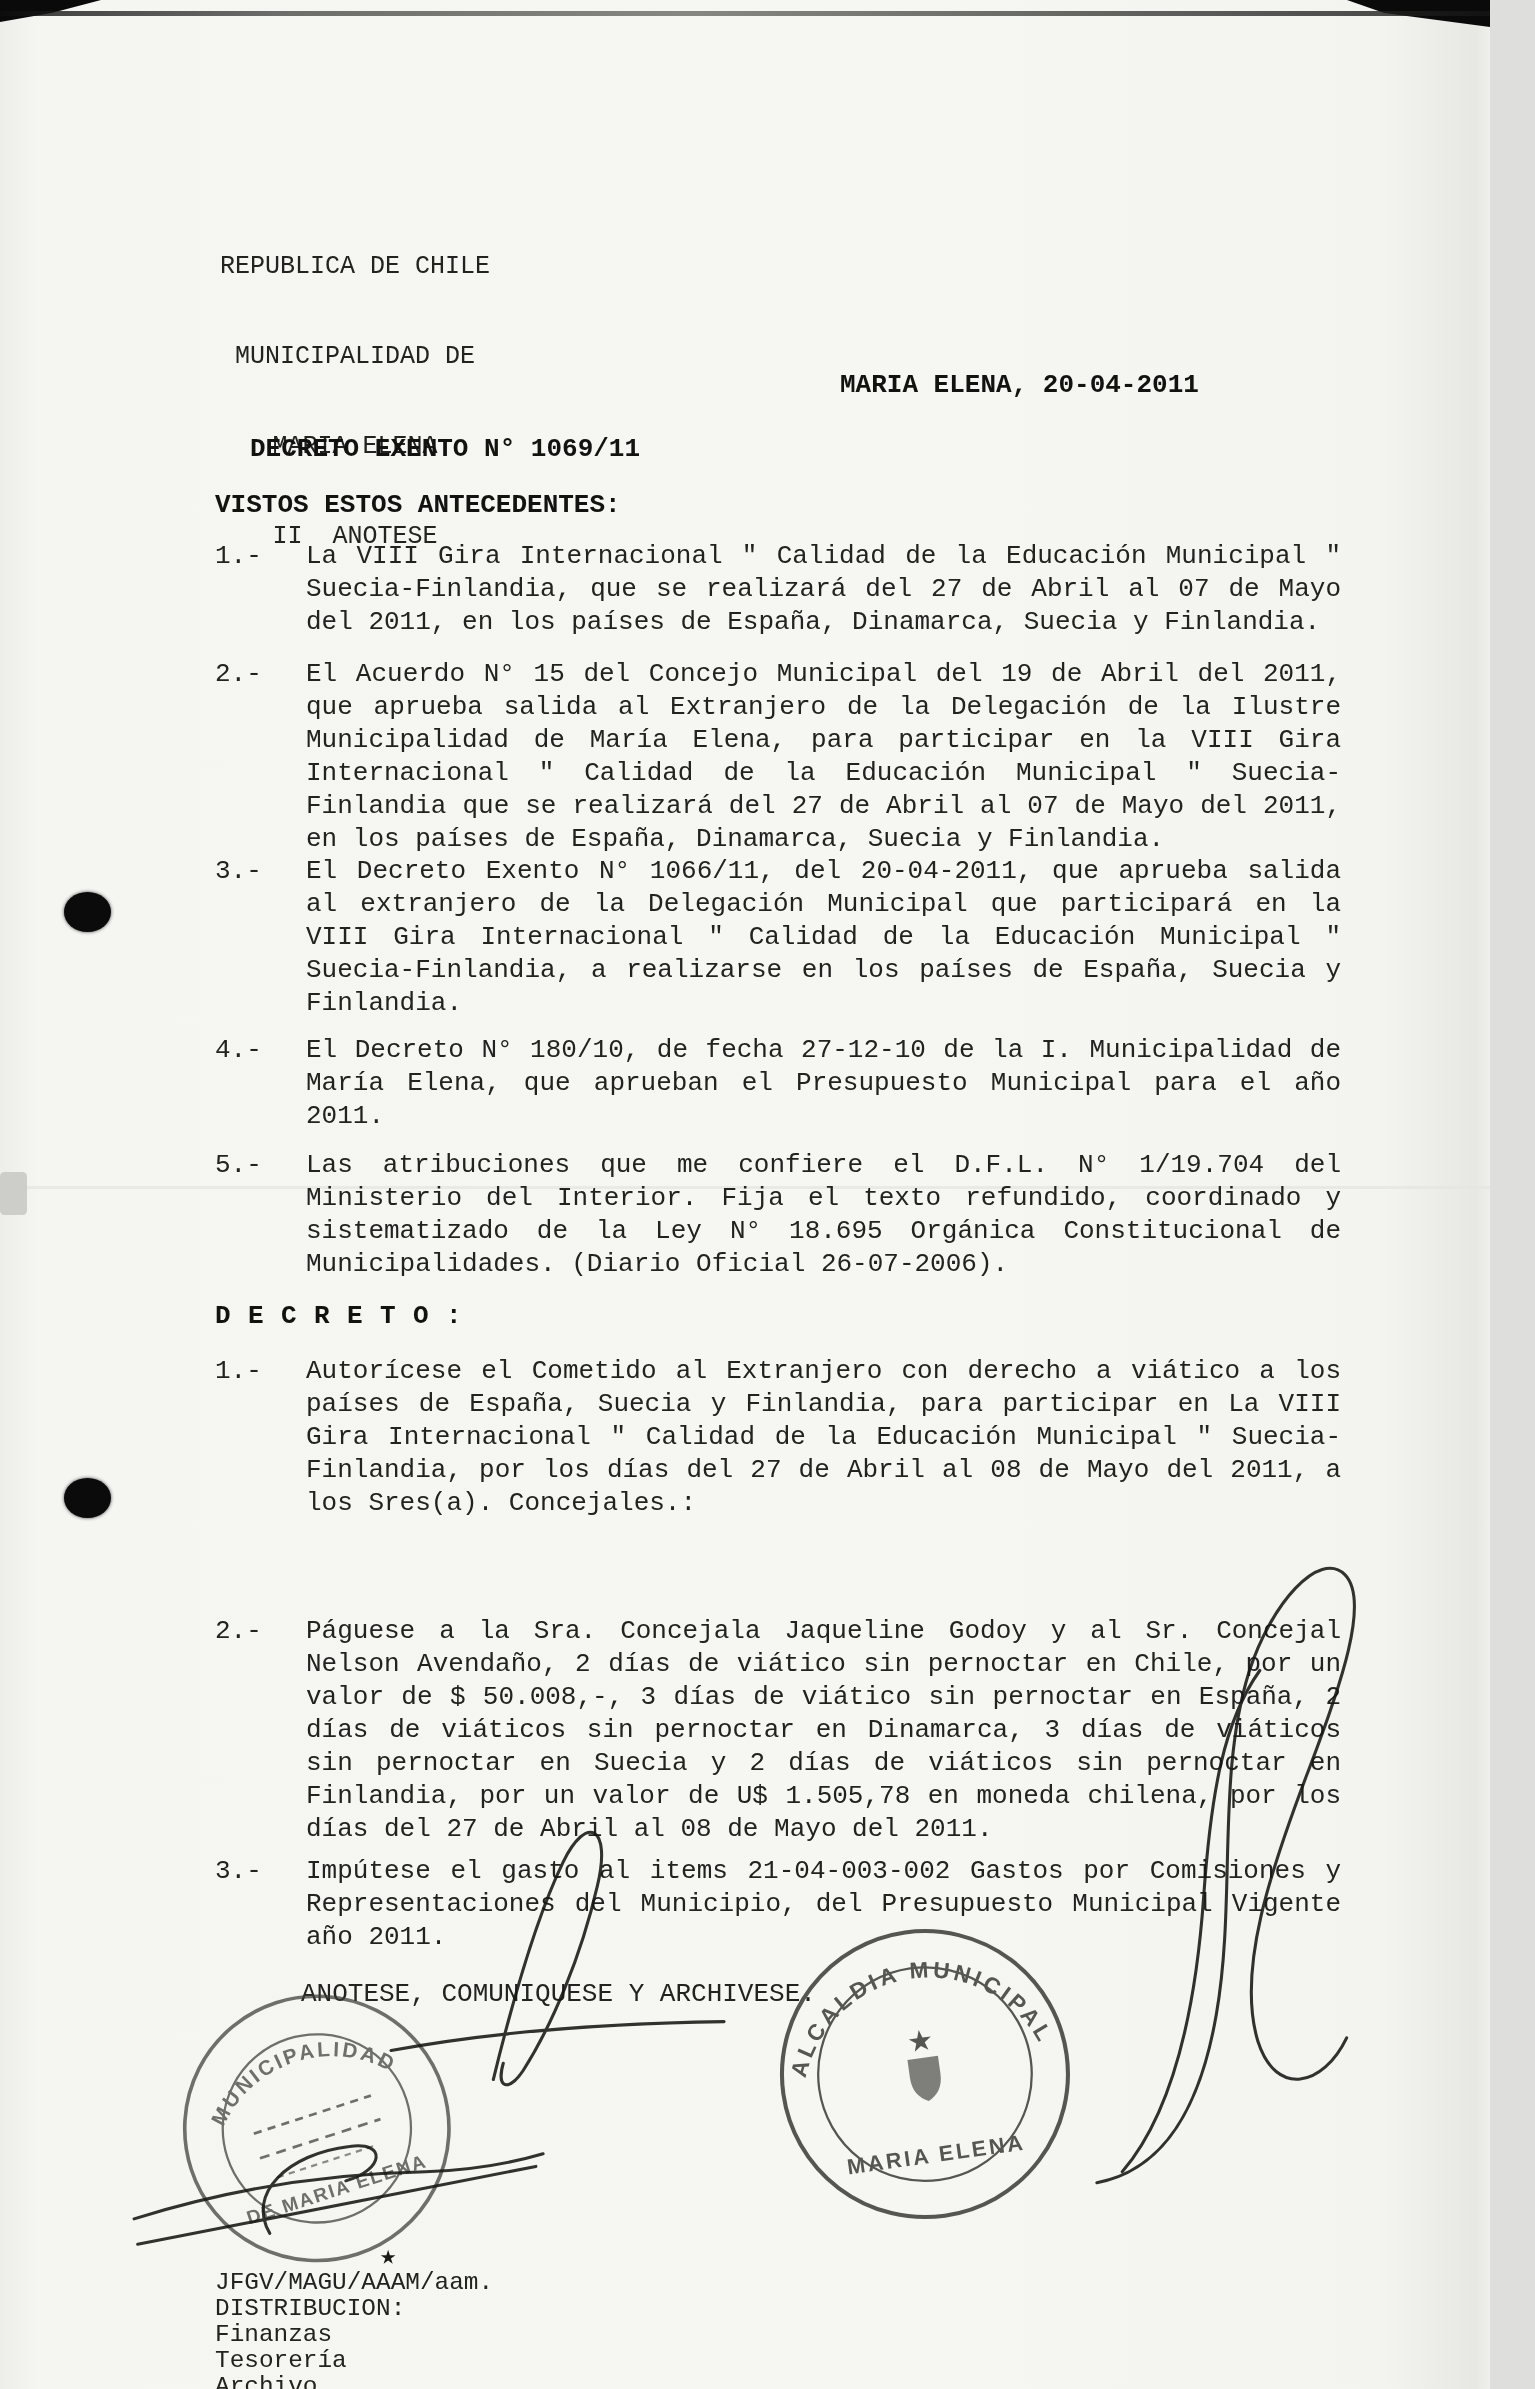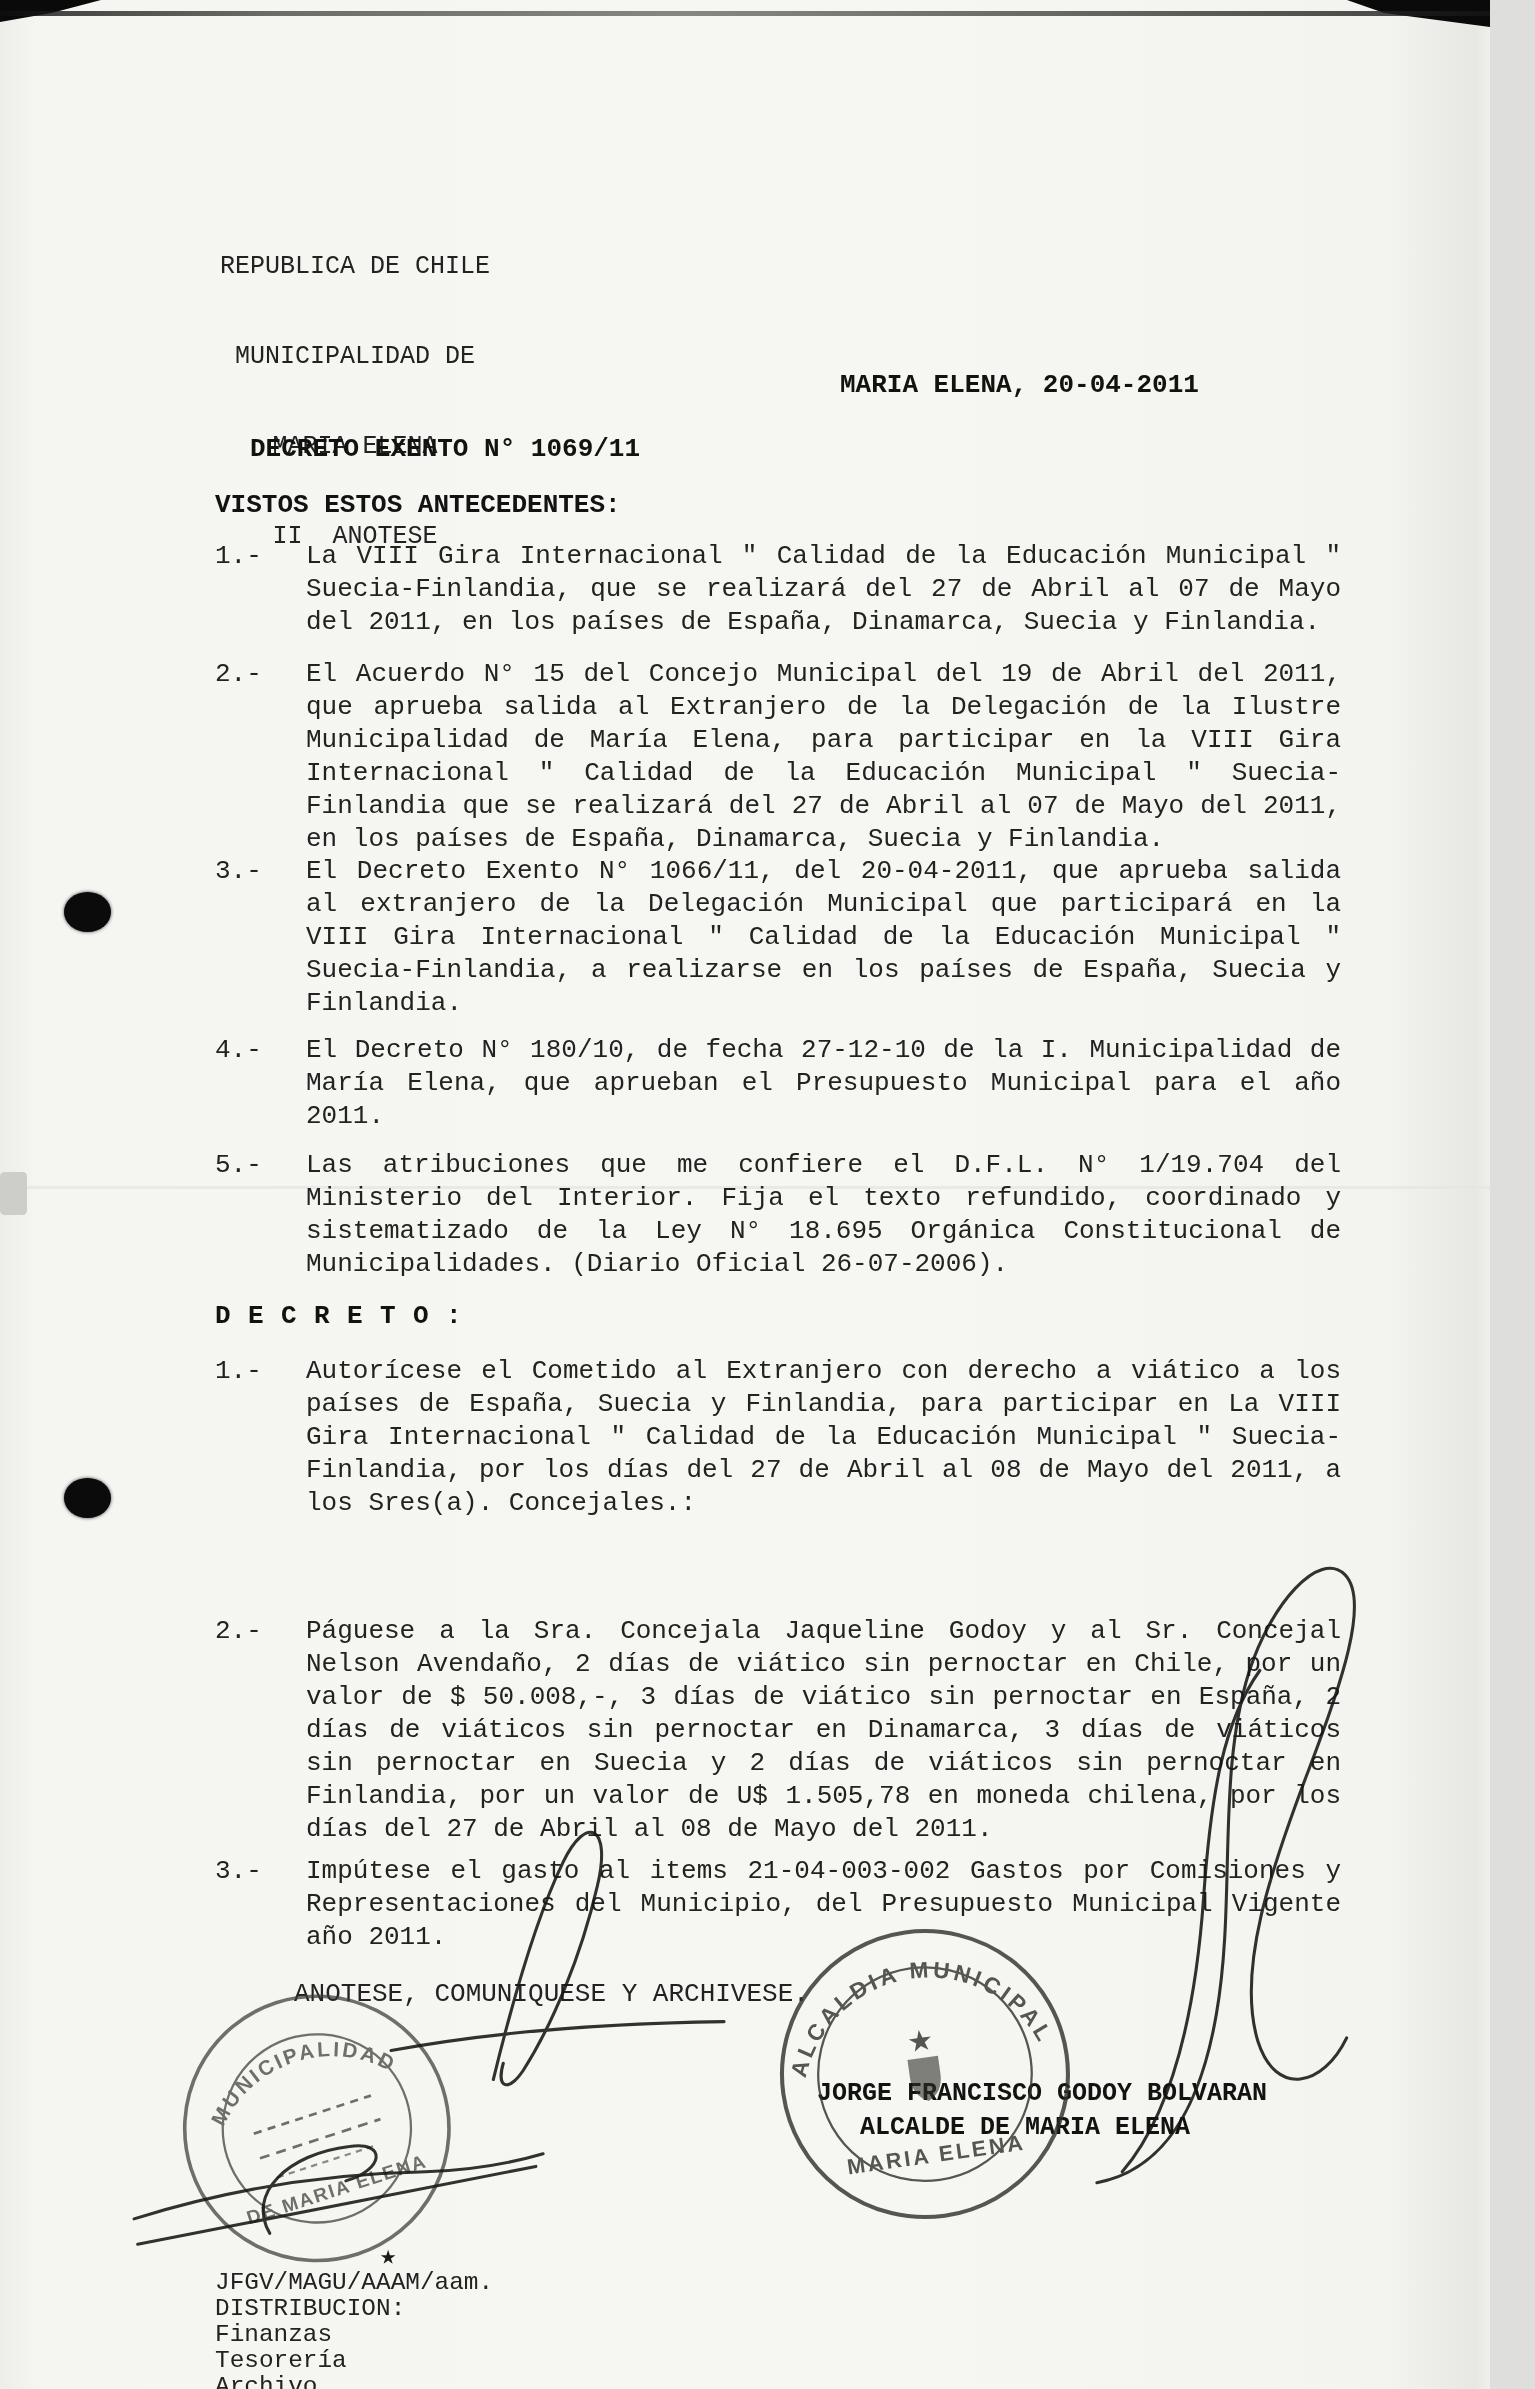--- a/index.html
+++ b/index.html
@@ -18,21 +18,21 @@
   .b{font-weight:bold;color:#121210;}
   .letterhead{left:214px;top:192px;width:282px;text-align:center;font-size:25px;line-height:30px;white-space:pre;}
   .dateline{left:840px;top:369px;}
   .decree-number{left:215px;top:433px;margin-left:35px;}
   .vistos{left:215px;top:489px;}
   .num-para{left:215px;width:1126px;display:flex;}
   .num{width:91px;flex:none;}
   .ptext{flex:1;text-align:justify;}
   .decreto-heading{left:215px;top:1300px;letter-spacing:0.9px;}
   .concejales{left:307px;top:1539px;}
-  .closing{left:294px;top:1978px;text-align:center;}
+  .closing{left:301px;top:1978px;text-align:center;}
   .right-names{left:817px;top:2077px;font-size:25px;line-height:34px;}
   .right-names .l2{padding-left:43px;}
   .left-names{left:215px;top:2170px;font-size:25px;line-height:39px;}
   .star{left:380px;top:2239px;font-size:27px;color:#1a1a18;}
   .footer{left:215px;top:2270px;font-size:24.4px;line-height:26px;}
   
   .hole{position:absolute;width:47px;height:40px;border-radius:50%;background:#0b0b0b;box-shadow:0 0 3.6px #444;}
   .hole1{left:64px;top:892px;}
   .hole2{left:64px;top:1478px;}
   .corner-tl{position:absolute;left:0;top:0;width:101px;height:22px;background:#0a0a0a;clip-path:polygon(0 0,100% 0,52% 58%,0 100%);}
@@ -103,24 +103,20 @@
     <div class="num">2.-</div>
     <div class="ptext">Páguese a la Sra. Concejala Jaqueline Godoy y al Sr. Concejal Nelson Avendaño, 2 días de viático sin pernoctar en Chile, por un valor de $ 50.008,-, 3 días de viático sin pernoctar en España, 2 días de viáticos sin pernoctar en Dinamarca, 3 días de viáticos sin pernoctar en Suecia y 2 días de viáticos sin pernoctar en Finlandia, por un valor de U$ 1.505,78 en moneda chilena, por los días del 27 de Abril al 08 de Mayo del 2011.</div>
   </div>
   <div class="blk num-para mono29" style="top:1855px;">
     <div class="num">3.-</div>
     <div class="ptext">Impútese el gasto al items 21-04-003-002 Gastos por Comisiones y Representaciones del Municipio, del Presupuesto Municipal Vigente año 2011.</div>
   </div>
 
   <div class="blk closing mono29">ANOTESE, COMUNIQUESE Y ARCHIVESE.</div>
 
-  <div class="blk right-names b">
-    <div>JORGE FRANCISCO GODOY BOLVARAN</div>
-    <div class="l2">ALCALDE DE MARIA ELENA</div>
-  </div>
 
   <div class="blk star">★</div>
 
   <div class="blk footer">
     <div>JFGV/MAGU/AAAM/aam.</div>
     <div>DISTRIBUCION:</div>
     <div>Finanzas</div>
     <div>Tesorería</div>
     <div>Archivo.</div>
   </div>

